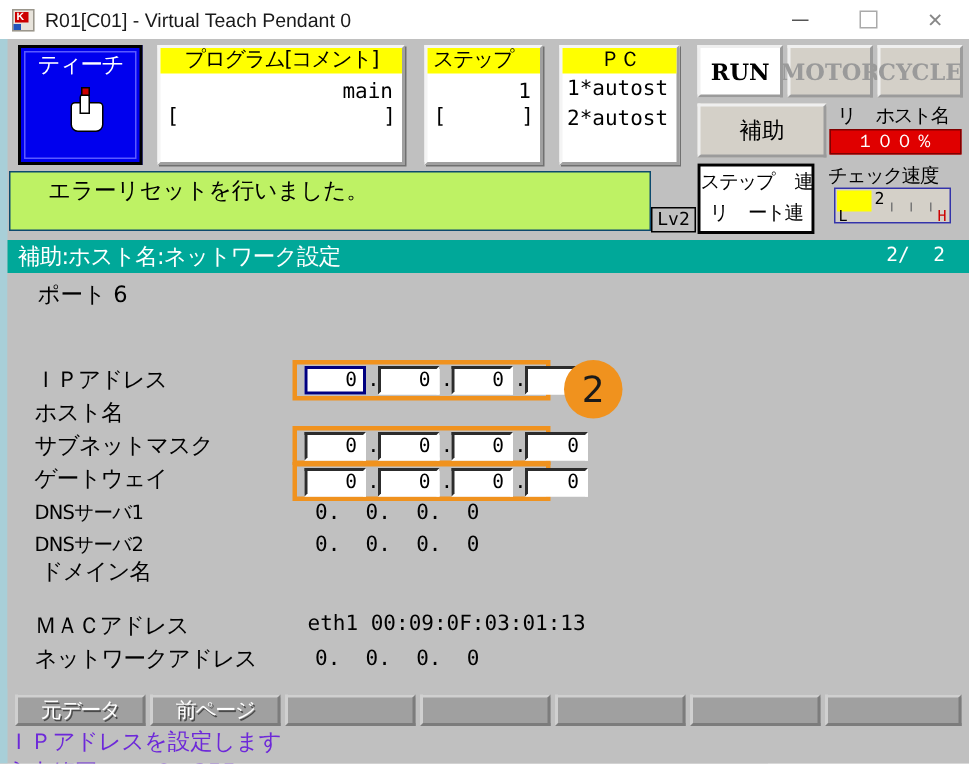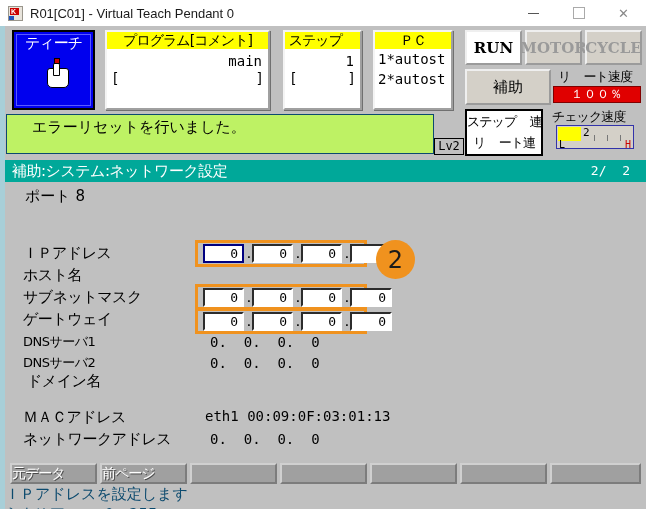--- a/index.html
+++ b/index.html
@@ -232,28 +232,28 @@
     position:absolute;
     font-family:"DejaVu Sans Mono","Liberation Mono",monospace;
     font-size:14px;color:#000;white-space:pre;
   }
 
   
   .btnrow{position:absolute;left:5px;top:437px;width:641px;height:22px;}
   .fbtn{
     position:absolute;top:0;height:21px;
     background:#a0a0a0;border:2px outset #d0d0d0;box-sizing:border-box;
-    display:flex;align-items:center;
+    display:flex;align-items:center;justify-content:center;
     font-family:"DejaVu Sans",sans-serif;font-size:14px;color:#ffffff;
     letter-spacing:-1px;white-space:nowrap;
     text-shadow:1px 1px 0 #4a4a4a;
   }
   .statustext{
     position:absolute;left:5px;
-    font-family:"DejaVu Sans",sans-serif;font-size:15px;color:#0c4a6e;
+    font-family:"DejaVu Sans",sans-serif;font-size:15px;color:#6d28d9;
     white-space:pre;
   }
 </style>
 </head>
 <body>
 
 <div id="app">
 
   <div class="titlebar">
     <div class="tb-icon">
@@ -318,21 +318,21 @@
         <span>MOTOR</span>
       </div>
     <div class="lamp" id="cycle">
         <span>CYCLE</span>
       </div>
 
     <div class="aux">
         <span>補助</span>
       </div>
 
-    <div class="spd-cap" id="repcap">リ゚ート速度</div>
+    <div class="spd-cap" id="repcap">リ゚ホスト名</div>
     <div class="redbar">
         <span>１００％</span>
       </div>
 
     <div class="spd-cap" id="chkcap">チェック速度</div>
     <div class="chkbar">
       <div class="fill"></div>
       <div class="num">2</div>
       <div class="tick" style="left:37px"></div>
       <div class="tick" style="left:50px"></div>
@@ -345,26 +345,26 @@
       <div>ステップ゚連</div>
       <div>リ゚ート連</div>
     </div>
 
     <div class="errbox">
       <div class="txt">エラーリセットを行いました。</div>
     </div>
     <div class="lv">Lv2</div>
 
     <div class="teal">
-      <div class="t">補助:システム:ネットワーク設定</div>
+      <div class="t">補助:ホスト名:ネットワーク設定</div>
       <div class="pg">2/  2</div>
     </div>
 
     <div class="form">
-      <div class="port">ポート 8</div>
+      <div class="port">ポート 6</div>
 
       <div class="rowlabel" style="top:62px">ＩＰアドレス</div>
       <div class="rowlabel" style="top:84px">ホスト名</div>
       <div class="rowlabel" style="top:106px">サブネットマスク</div>
       <div class="rowlabel" style="top:128px">ゲートウェイ</div>
       <div class="rowlabel sm" style="top:151px">DNSサーバ1</div>
       <div class="rowlabel sm" style="top:172px">DNSサーバ2</div>
       <div class="rowlabel" style="top:190px;left:22px">ドメイン名</div>
       <div class="rowlabel" style="top:226px">ＭＡＣアドレス</div>
       <div class="rowlabel" style="top:248px">ネットワークアドレス</div>

